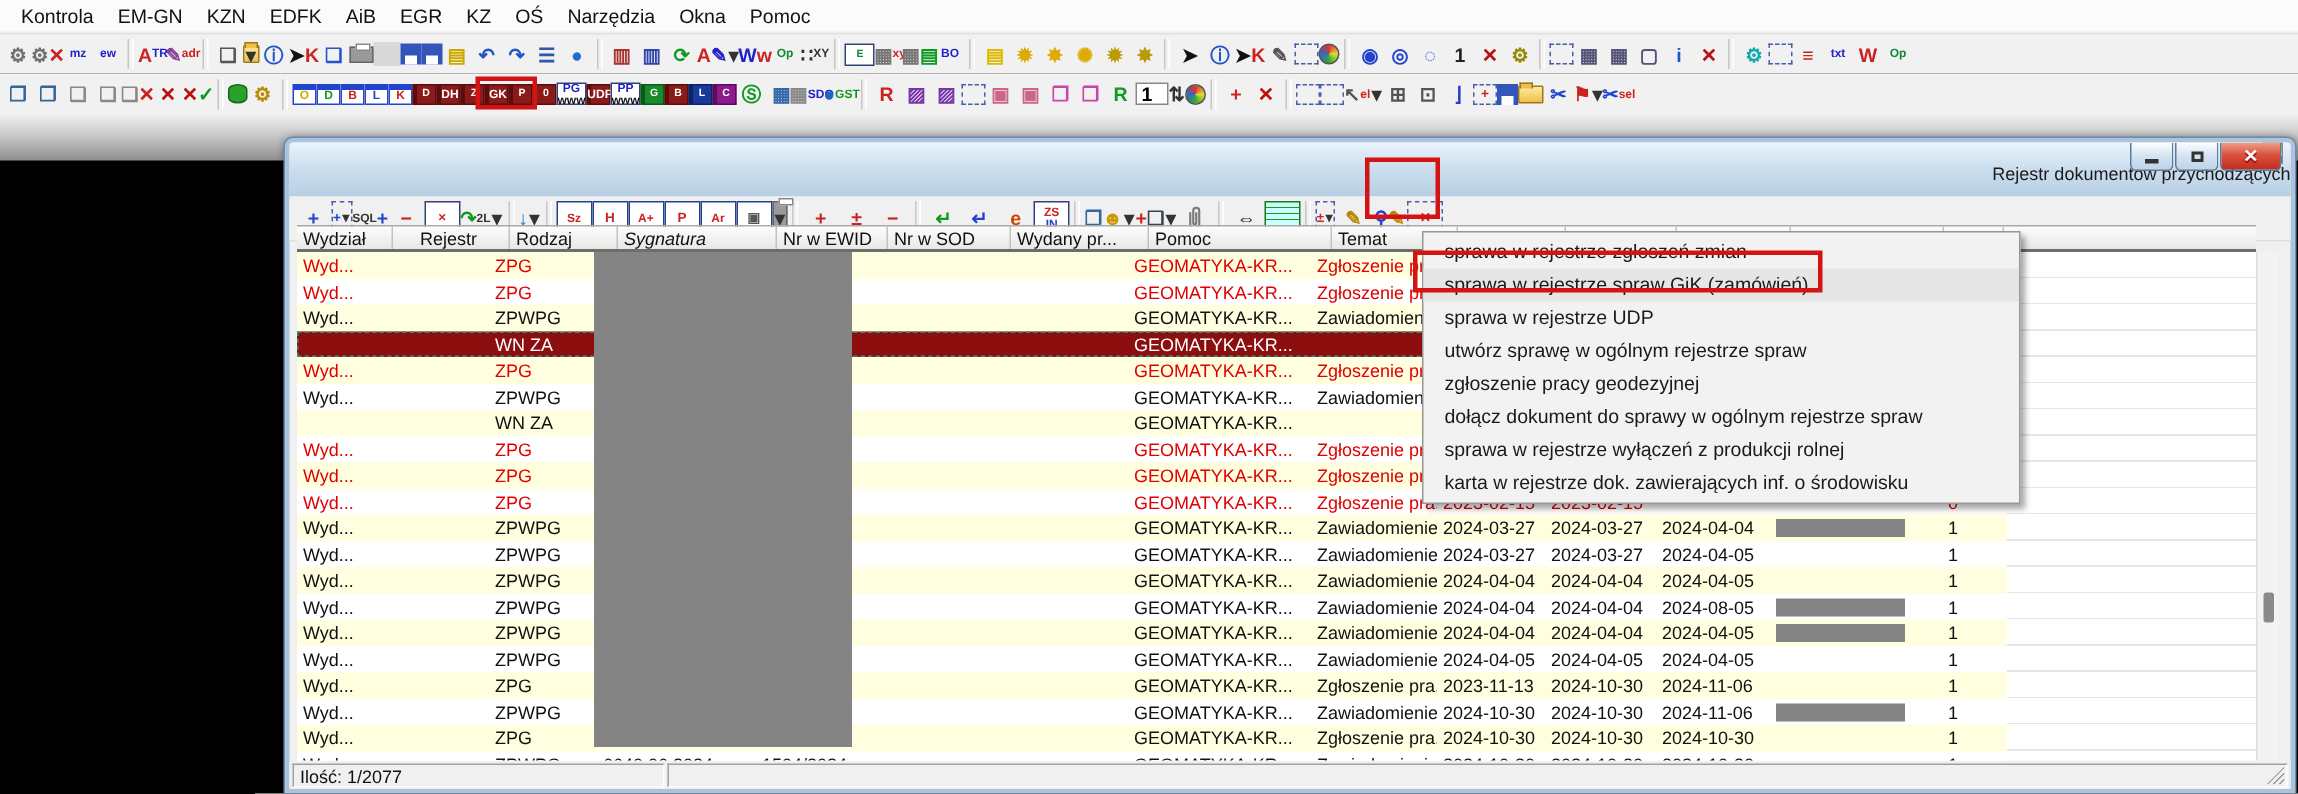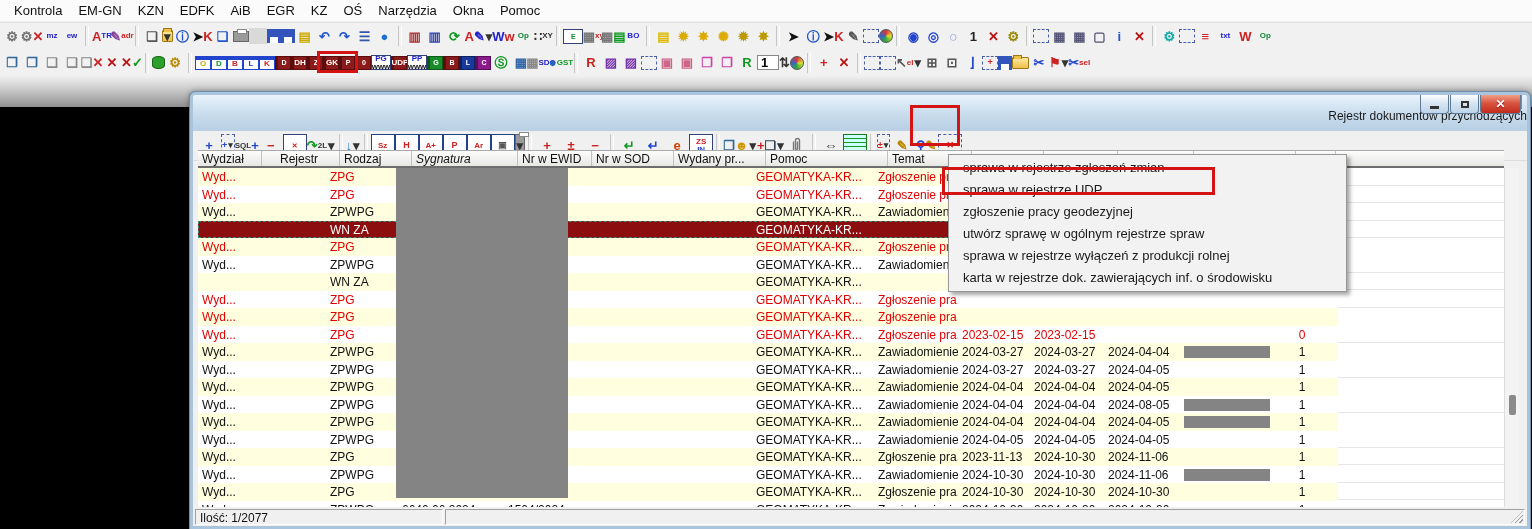--- a/index.html
+++ b/index.html
@@ -963,22 +963,24 @@
   <div class="statusbar">
     <div class="spanel first">Ilość: 1/2077</div>
     <div class="spanel rest">
         <div class="gripcorner"></div>
       </div>
   </div>
 </div>
 
 <div class="ctxmenu">
     <div class="citem">sprawa w rejestrze zgłoszeń zmian</div>
+    <div class="citem hl">sprawa w rejestrze spraw GiK (zamówień)</div>
     <div class="citem">sprawa w rejestrze UDP</div>
+    <div class="citem">utwórz sprawę w ogólnym rejestrze spraw</div>
     <div class="citem">zgłoszenie pracy geodezyjnej</div>
-    <div class="citem">utwórz sprawę w ogólnym rejestrze spraw</div>
+    <div class="citem">dołącz dokument do sprawy w ogólnym rejestrze spraw</div>
     <div class="citem">sprawa w rejestrze wyłączeń z produkcji rolnej</div>
     <div class="citem">karta w rejestrze dok. zawierających inf. o środowisku</div>
   </div>
 
 <div class="annbox ann1"></div>
 <div class="annbox ann2"></div>
 <div class="annbox ann3"></div>
 
 </body></html>

